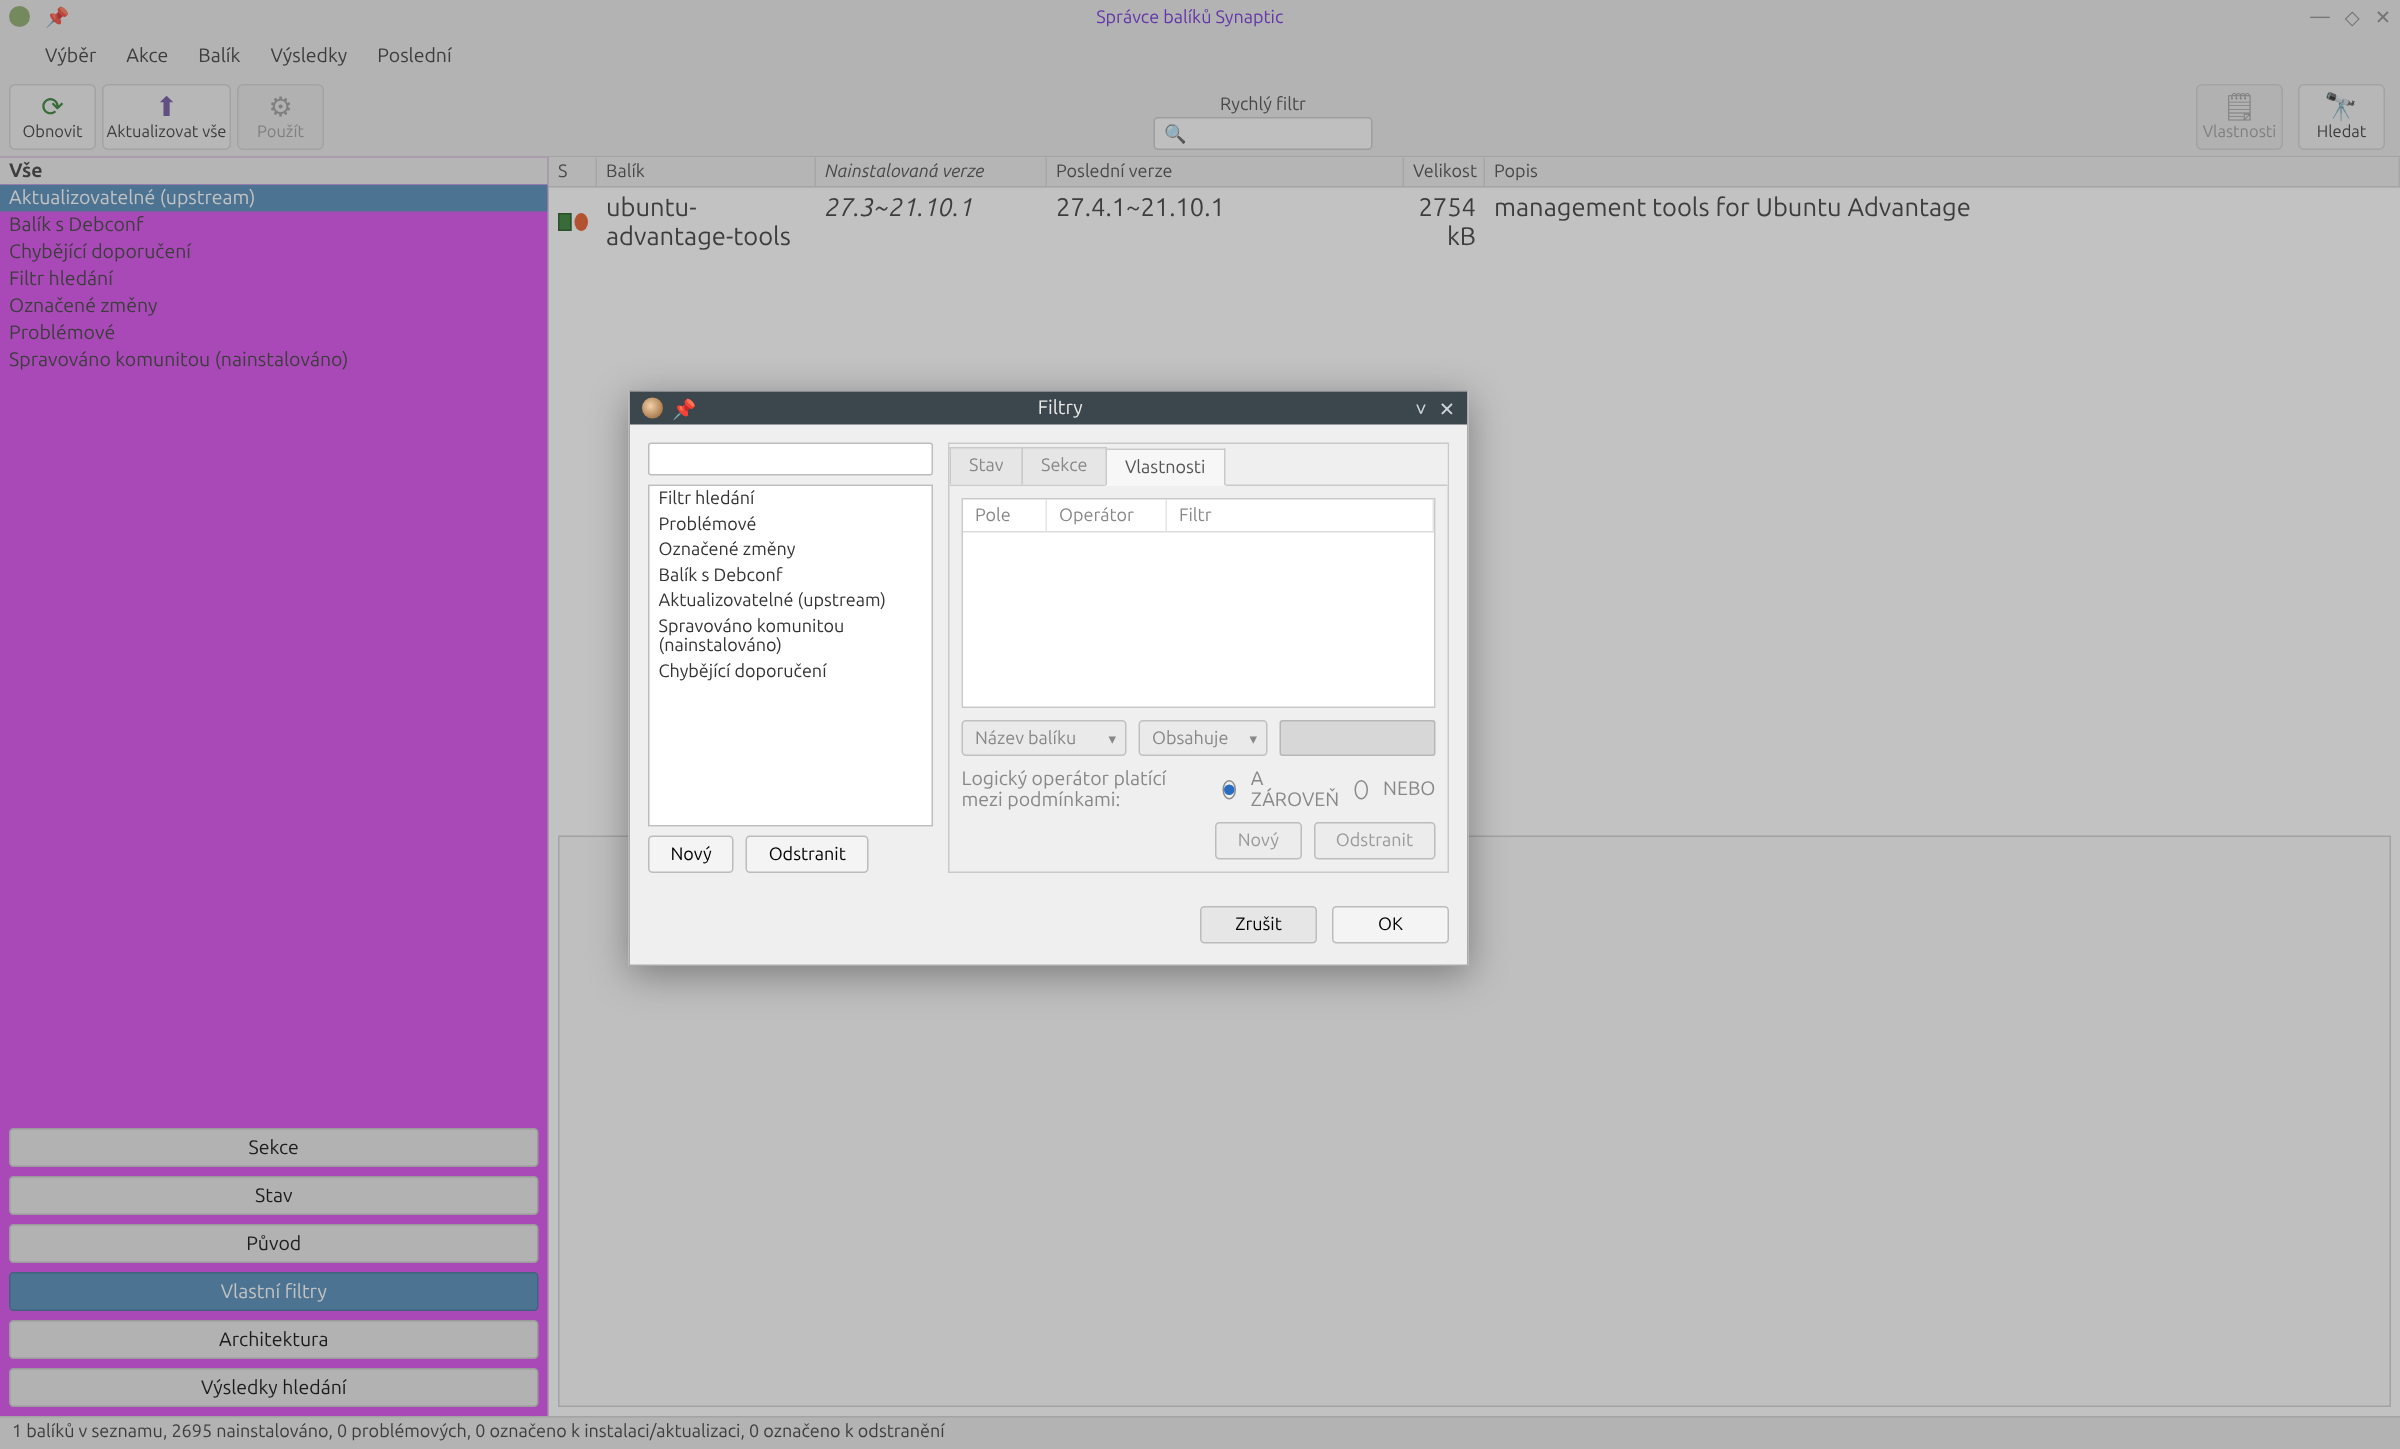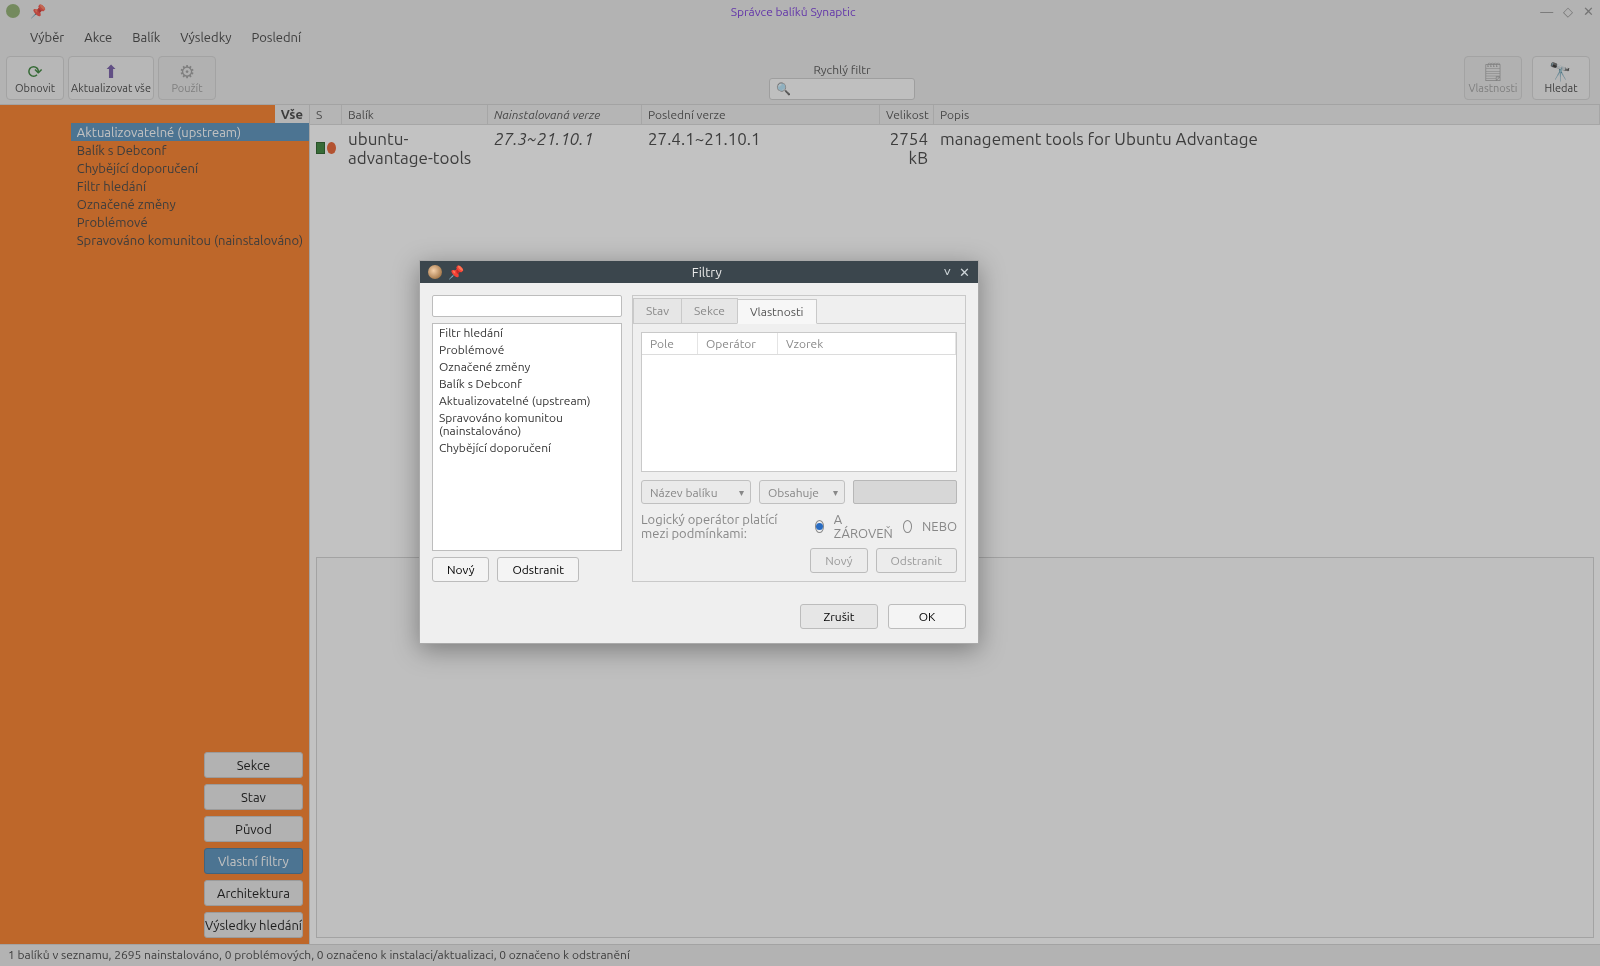--- a/index.html
+++ b/index.html
@@ -26,21 +26,21 @@
 .tool-search-group { margin-left: auto; display: flex; gap: 6px; }
 .tool-btn-small { width: 58px; }
 .toolbar-center { flex: 1; display: flex; flex-direction: column; align-items: center; }
 .quick-label { font-size: 12px; color: #444; margin-bottom: 2px; }
 .quick-input { width: 146px; height: 22px; border: 1px solid #c8c8c8; border-radius: 3px; background: #fbfbfb; display: flex; align-items: center; padding: 0 6px; }
 .quick-input .mag { color: #888; font-size: 12px; }
 
 .body { flex: 1; display: flex; min-height: 0; }
 
 
-.sidebar { width: 310px; display: flex; flex-direction: column; border-right: 1px solid #d2d2d2; background: #f97316; align-items: flex-end; }
+.sidebar { width: 366px; display: flex; flex-direction: column; border-right: 1px solid #d2d2d2; background: #d946ef; }
 .side-header { padding: 2px 6px; font-weight: bold; background: #ececec; }
 .side-list { flex: 1; overflow: auto; }
 .side-item { padding: 2px 6px; cursor: pointer; }
 .side-item.selected { background: #4a87b5; color: #fff; }
 .side-buttons { display: flex; flex-direction: column; gap: 6px; padding: 6px; }
 .side-buttons button { height: 26px; background: #e6e6e6; border: 1px solid #c4c4c4; border-radius: 3px; cursor: pointer; }
 .side-buttons button.active { background: #4a87b5; color: #fff; border-color: #3a6d94; }
 
 
 .mainarea { flex: 1; display: flex; flex-direction: column; background: #ffffff; }
@@ -248,21 +248,21 @@
       <div class="tabs">
         <div class="tab">Stav</div>
         <div class="tab">Sekce</div>
         <div class="tab active">Vlastnosti</div>
       </div>
       <div class="tab-content">
         <div class="prop-table">
           <div class="prop-table-head">
             <div class="ptcol-a">Pole</div>
             <div class="ptcol-b">Operátor</div>
-            <div class="ptcol-c">Vzorek</div>
+            <div class="ptcol-c">Filtr</div>
           </div>
         </div>
 
         <div class="form-row">
           <div class="dropdown dd1">Název balíku</div>
           <div class="dropdown dd2">Obsahuje</div>
           <div class="txt-in"></div>
         </div>
 
         <div class="radio-row">

